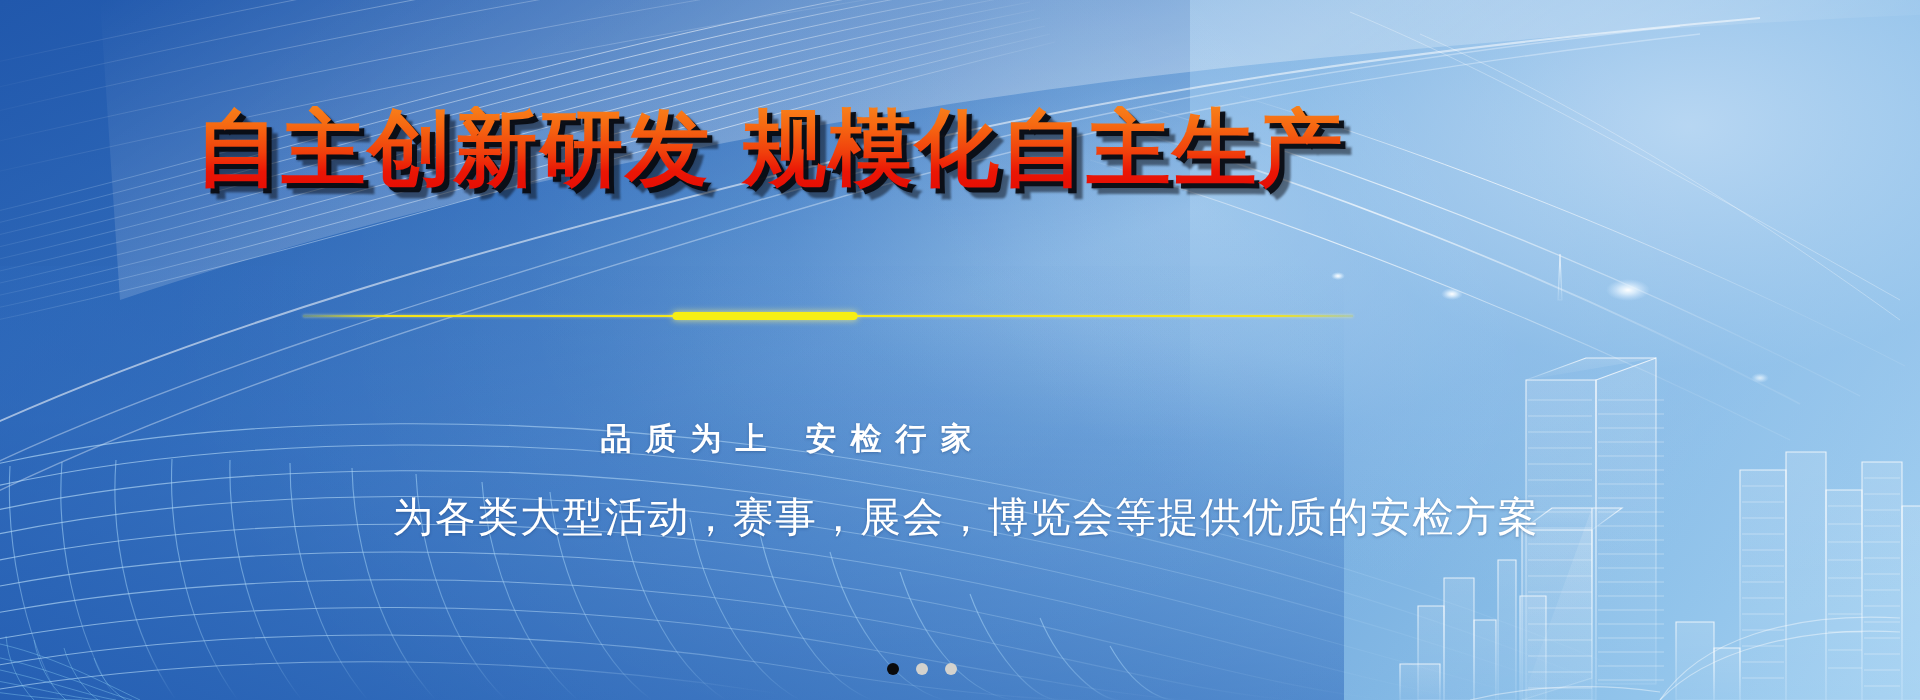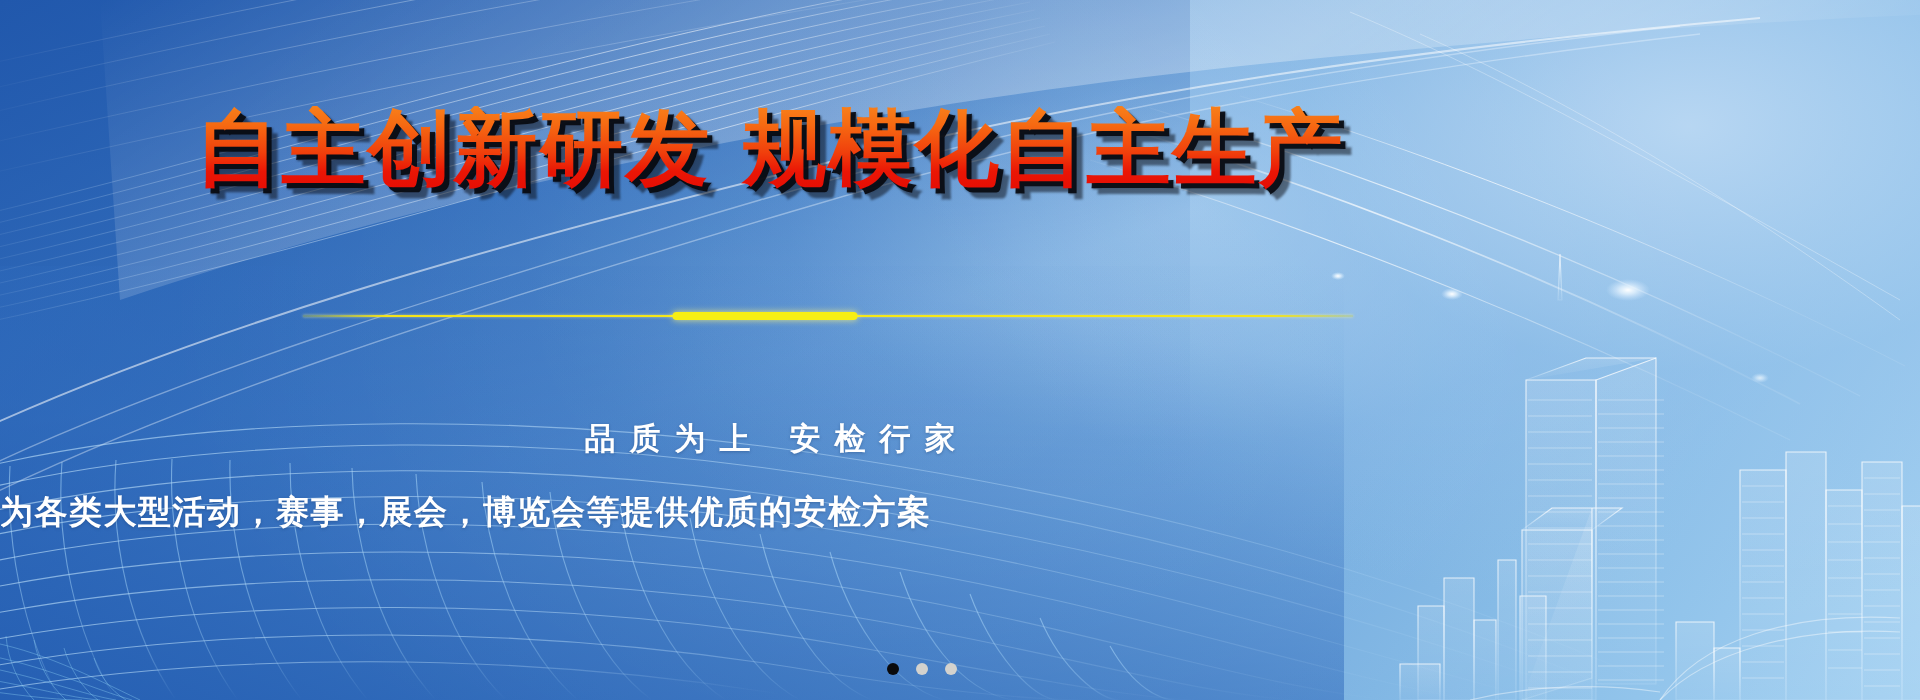--- a/index.html
+++ b/index.html
@@ -103,28 +103,29 @@
   .sub-one {
     position: absolute;
     left: 0; top: 378px; width: 1540px;
     text-align: center;
     color: #ffffff;
     font-size: 31px;
     font-weight: bold;
     letter-spacing: 14px;
     text-indent: 14px;
     text-shadow: 0 1px 3px rgba(20,50,95,0.35);
+    padding-left: 16px;
   }
   .sub-two {
     position: absolute;
     left: 0; top: 450px; width: 1540px;
-    text-align: left;
+    text-align: right;
     color: #ffffff;
-    font-size: 33px;
-    font-weight: bold;
+    font-size: 41px;
+    font-weight: normal;
     letter-spacing: 1.5px;
     text-shadow: 0 1px 3px rgba(20,50,95,0.35);
   }
 
   
   .dots {
     position: absolute;
     left: 0; top: 663px; width: 1844px;
     display: flex;
     justify-content: center;

